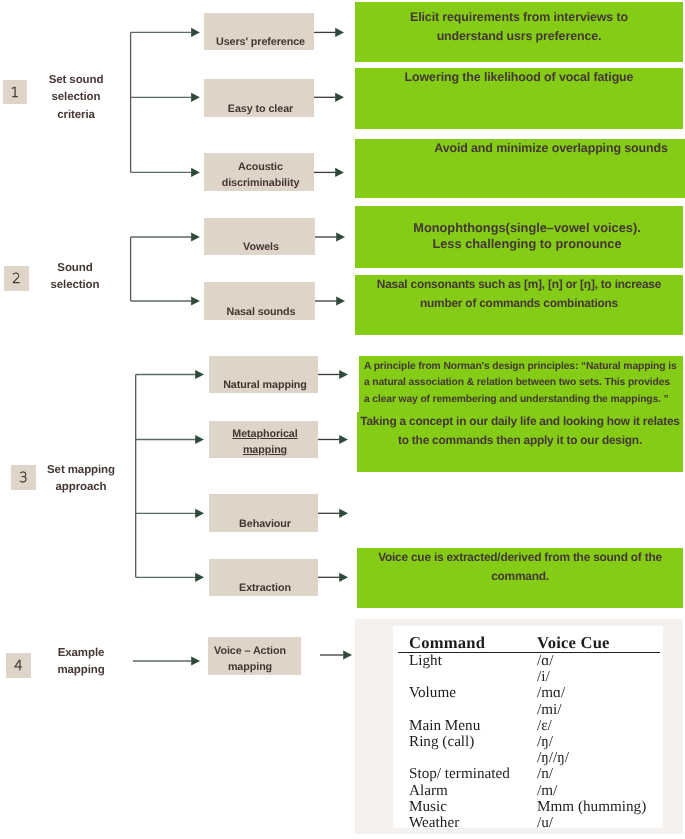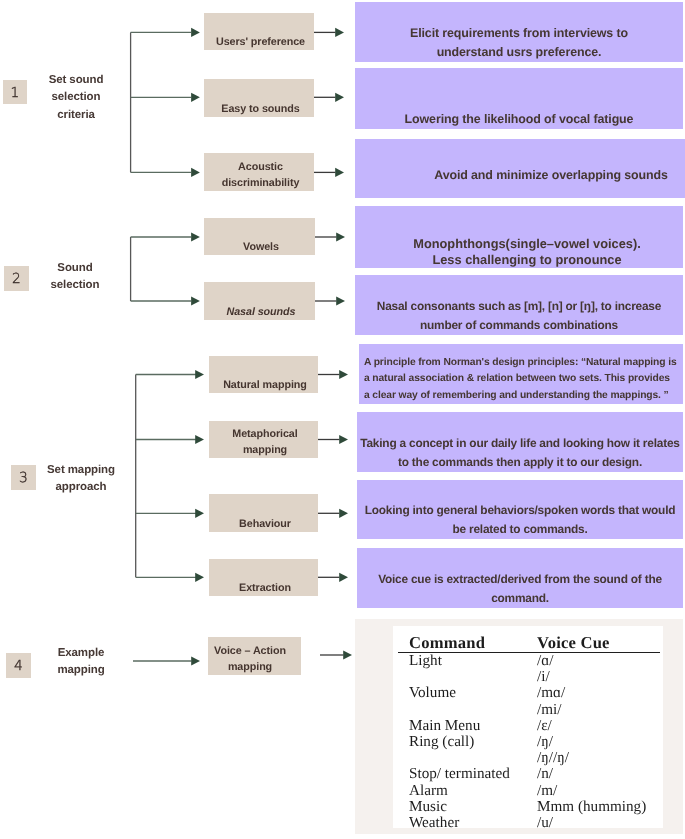--- a/index.html
+++ b/index.html
@@ -16,27 +16,27 @@
 
   .steplabel{position:absolute;color:#463935;font-weight:700;
              font-size:11.5px;line-height:17.4px;text-align:center;
              letter-spacing:-0.1px;}
 
   .nodebox{position:absolute;background:#DFD4C8;color:#45352f;
            font-weight:700;font-size:10.75px;line-height:16px;
            display:flex;align-items:flex-end;justify-content:center;text-align:center;
            letter-spacing:-0.08px;padding-left:3px;padding-top:1px;box-sizing:border-box;}
 
-  .panel{position:absolute;background:#c4b5fd;color:#453733;
-         font-weight:700;display:flex;align-items:flex-end;justify-content:center;
+  .panel{position:absolute;background:#84cc16;color:#453733;
+         font-weight:700;display:flex;align-items:flex-start;justify-content:center;
          text-align:center;font-size:12.45px;line-height:19px;letter-spacing:-0.12px;}
   .panel > span{display:block;padding:0;white-space:nowrap;}
   .panel.tight{font-size:11.9px;letter-spacing:-0.22px;}
   .panel.wide{font-size:12.8px;letter-spacing:0px;line-height:16.1px;}
-  .panel.small{font-size:10.3px;line-height:16.4px;text-align:left;justify-content:flex-start;}
+  .panel.small{font-size:10.3px;line-height:16.4px;text-align:left;justify-content:flex-start;margin-top:12px;}
   .panel.small > span{padding:0 0 0 5px;white-space:nowrap;}
 
   svg.conn{position:absolute;left:0;top:0;width:685px;height:839px;pointer-events:none;}
 
   .tablewrap{position:absolute;background:#F5F1EE;}
   .tablecard{position:absolute;background:#FFFFFF;}
   table.cmd{position:absolute;border-collapse:collapse;
             font-family:"Liberation Serif",serif;color:#1c1c1c;}
   table.cmd th{font-weight:700;font-size:16.6px;text-align:left;padding:0 0 0 11px;line-height:18px;vertical-align:bottom;letter-spacing:0.2px;margin-top:32px;}
   table.cmd td{font-weight:400;font-size:15.2px;text-align:left;padding:0 0 0 11px;line-height:16.2px;}
@@ -116,36 +116,36 @@
   </div>
   <div class="steplabel" style="left:35px;top:645px;width:92px;">
     <div>Example</div>
     <div>mapping</div>
   </div>
 
   <div class="nodebox" style="left:204px;top:13px;width:110px;height:37px;">
     <span><span>Users' preference</span></span>
     </div>
   <div class="nodebox" style="left:204px;top:78.5px;width:110px;height:38px;">
-    <span><span>Easy to sounds</span></span>
+    <span><span>Easy to clear</span></span>
     </div>
   <div class="nodebox" style="left:204px;top:153px;width:110px;height:37.5px;">
     <span><span>Acoustic</span><br>
           <span>discriminability</span></span>
     </div>
   <div class="nodebox" style="left:204px;top:218px;width:111px;height:37px;">
     <span><span>Vowels</span></span>
     </div>
-  <div class="nodebox" style="left:204px;top:282px;width:111px;height:38px;font-style:italic;">
+  <div class="nodebox" style="left:204px;top:282px;width:111px;height:38px;">
     <span><span>Nasal sounds</span></span>
     </div>
   <div class="nodebox" style="left:209px;top:356px;width:109px;height:37px;">
     <span><span>Natural mapping</span></span>
     </div>
-  <div class="nodebox" style="left:209px;top:421px;width:109px;height:37px;">
+  <div class="nodebox" style="left:209px;top:421px;width:109px;height:37px;text-decoration:underline;">
     <span><span>Metaphorical</span><br>
           <span>mapping</span></span>
     </div>
   <div class="nodebox" style="left:209px;top:494px;width:109px;height:38px;">
     <span><span>Behaviour</span></span>
     </div>
   <div class="nodebox" style="left:209px;top:559px;width:109px;height:37px;">
     <span><span>Extraction</span></span>
     </div>
   <div class="nodebox" style="left:208px;top:637px;width:93px;height:38px;padding-left:0px;padding-right:9px;padding-top:0px;">
@@ -173,24 +173,20 @@
     </div>
   <div class="panel small" style="left:359px;top:344px;width:324px;height:60px;padding-top:3px;box-sizing:border-box;">
     <span><span>A principle from Norman's design principles: “Natural mapping is</span><br>
           <span>a natural association &amp; relation between two sets. This provides</span><br>
           <span>a clear way of remembering and understanding the mappings. ”</span></span>
     </div>
   <div class="panel tight" style="left:357px;top:412px;width:326px;height:60px;">
     <span><span>Taking a concept in our daily life and looking how it relates</span><br>
           <span>to the commands then apply it to our design.</span></span>
     </div>
-  <div class="panel tight" style="left:357px;top:480px;width:326px;height:59px;">
-    <span><span>Looking into general behaviors/spoken words that would</span><br>
-          <span>be related to commands.</span></span>
-    </div>
   <div class="panel tight" style="left:357px;top:548px;width:326px;height:60px;">
     <span><span>Voice cue is extracted/derived from the sound of the</span><br>
           <span>command.</span></span>
     </div>
 
   <div class="tablewrap" style="left:355px;top:619px;width:328px;height:215px;">
     <div class="tablecard" style="left:38px;top:7px;width:270px;height:202px;">
       <table class="cmd" style="left:5px;top:8px;width:262px;">
         <tbody id="tbody-cmd">
             <tr>

